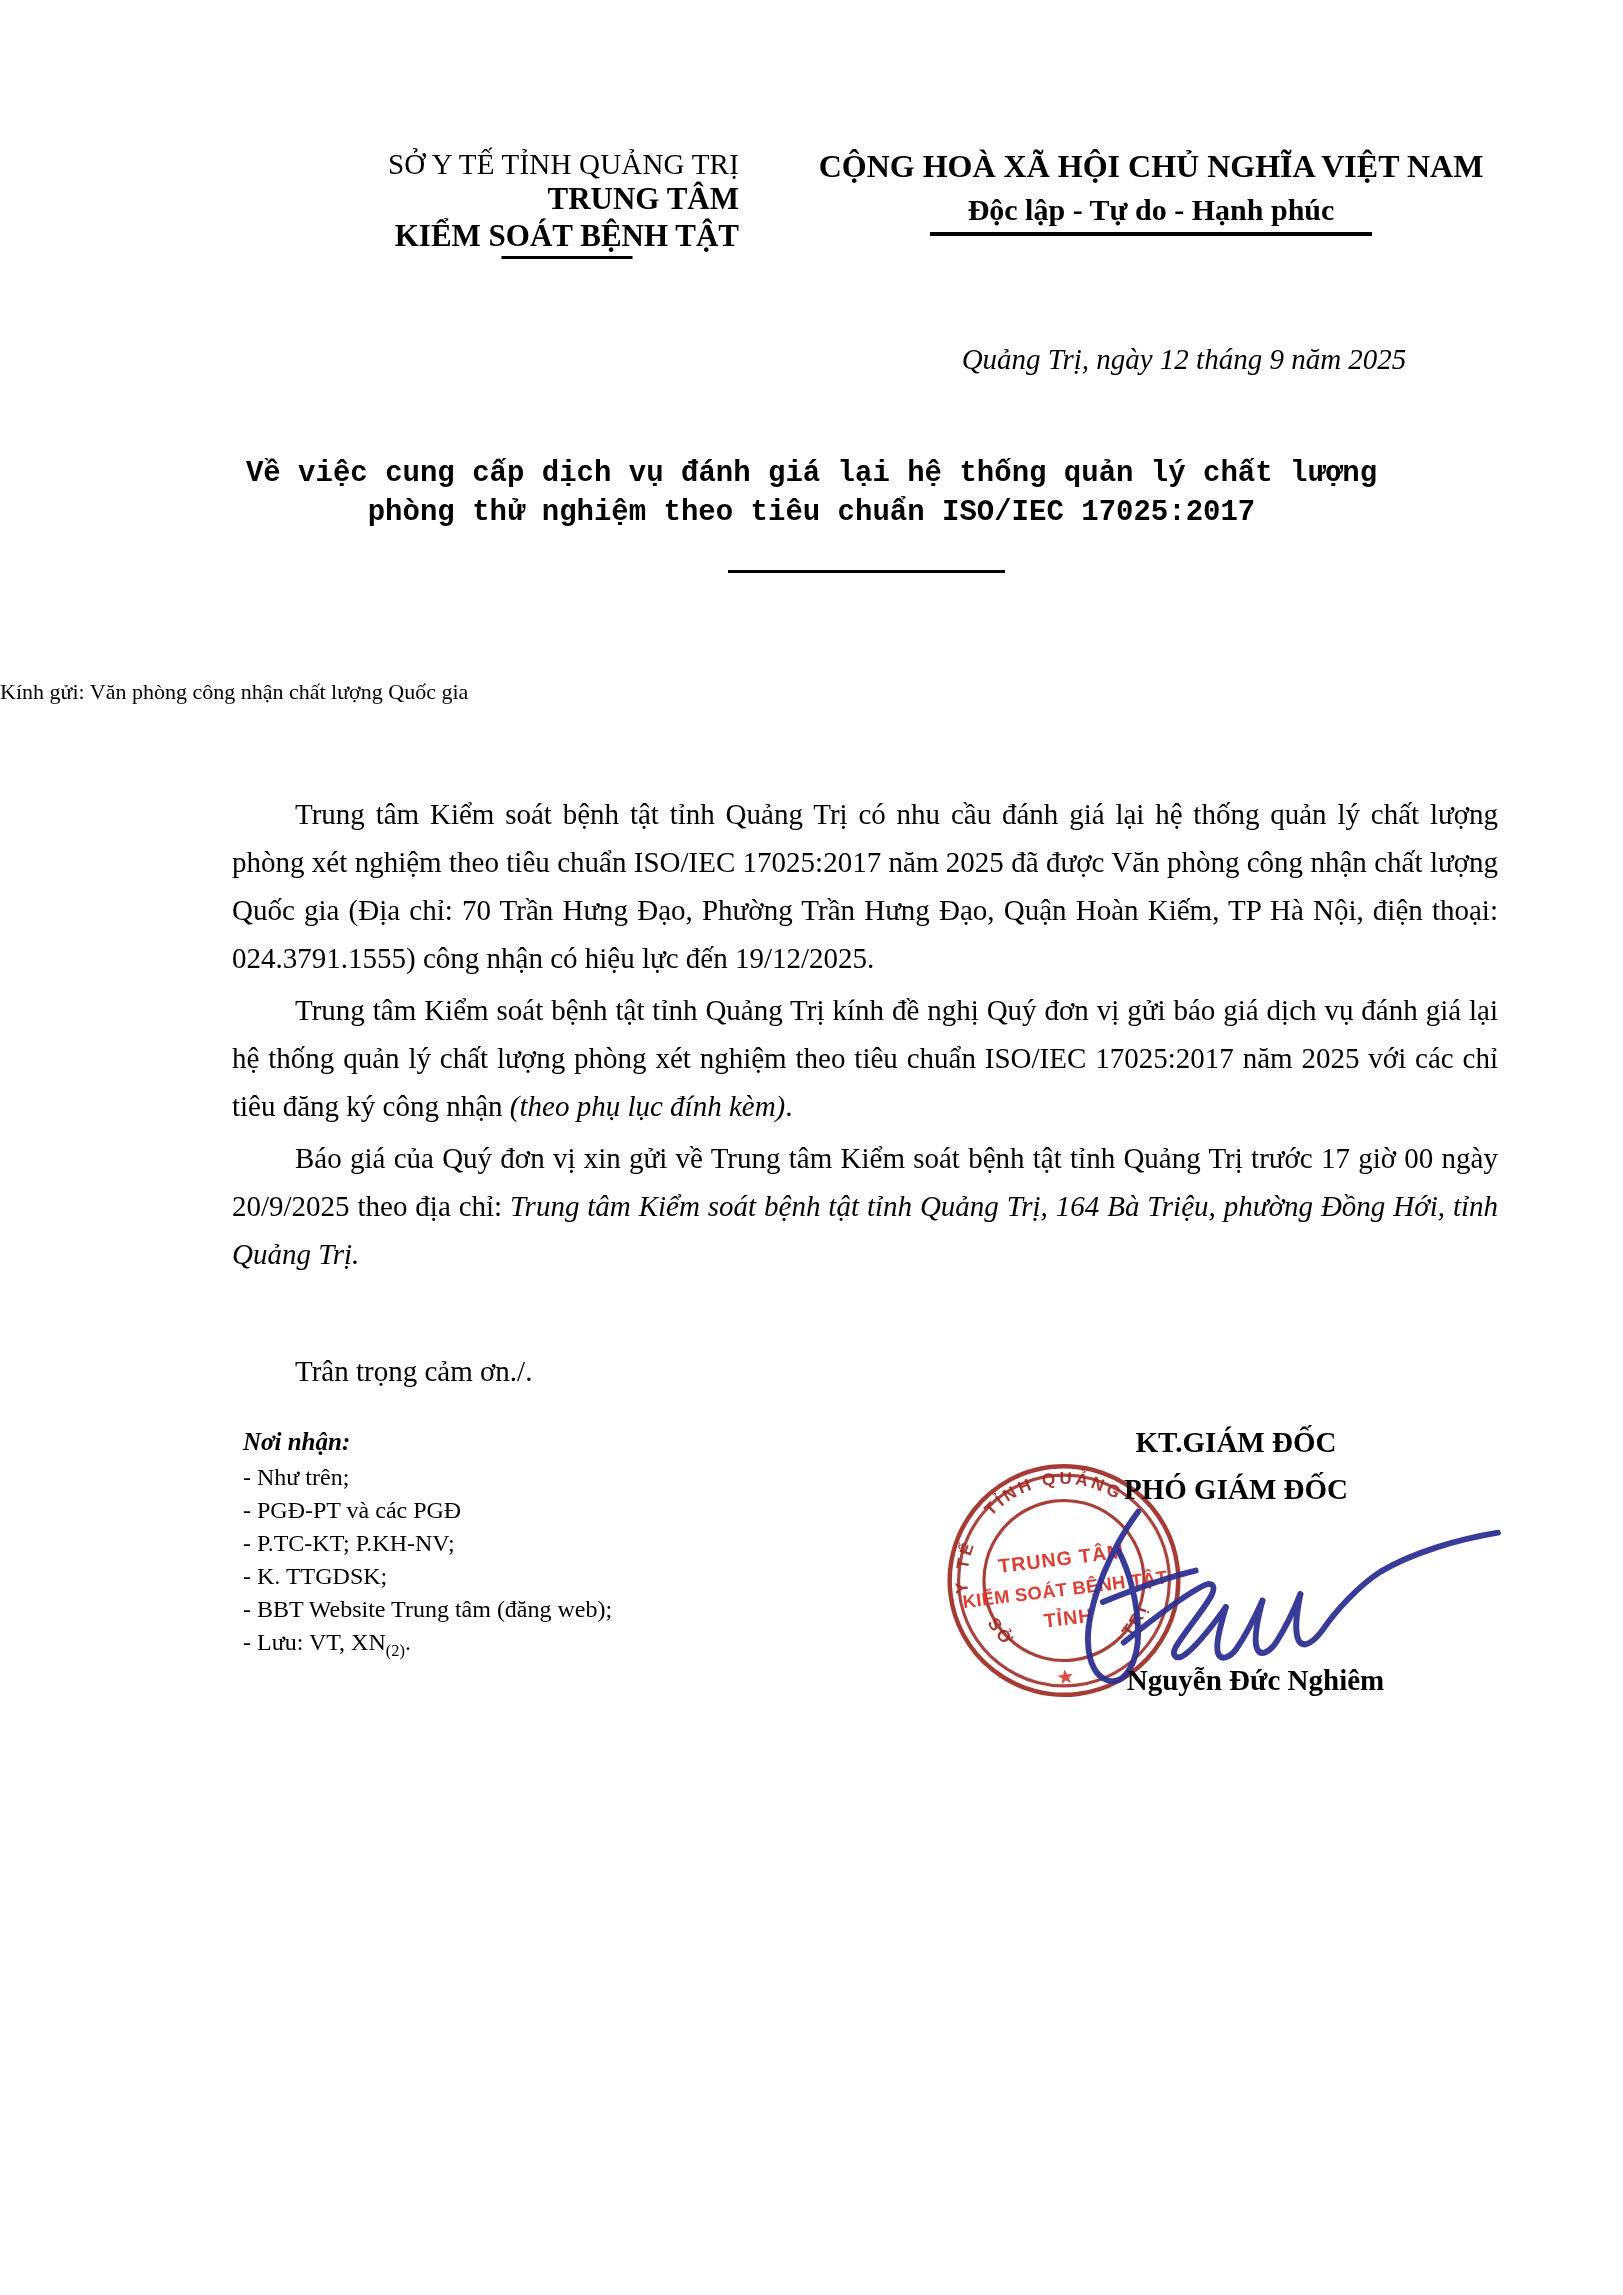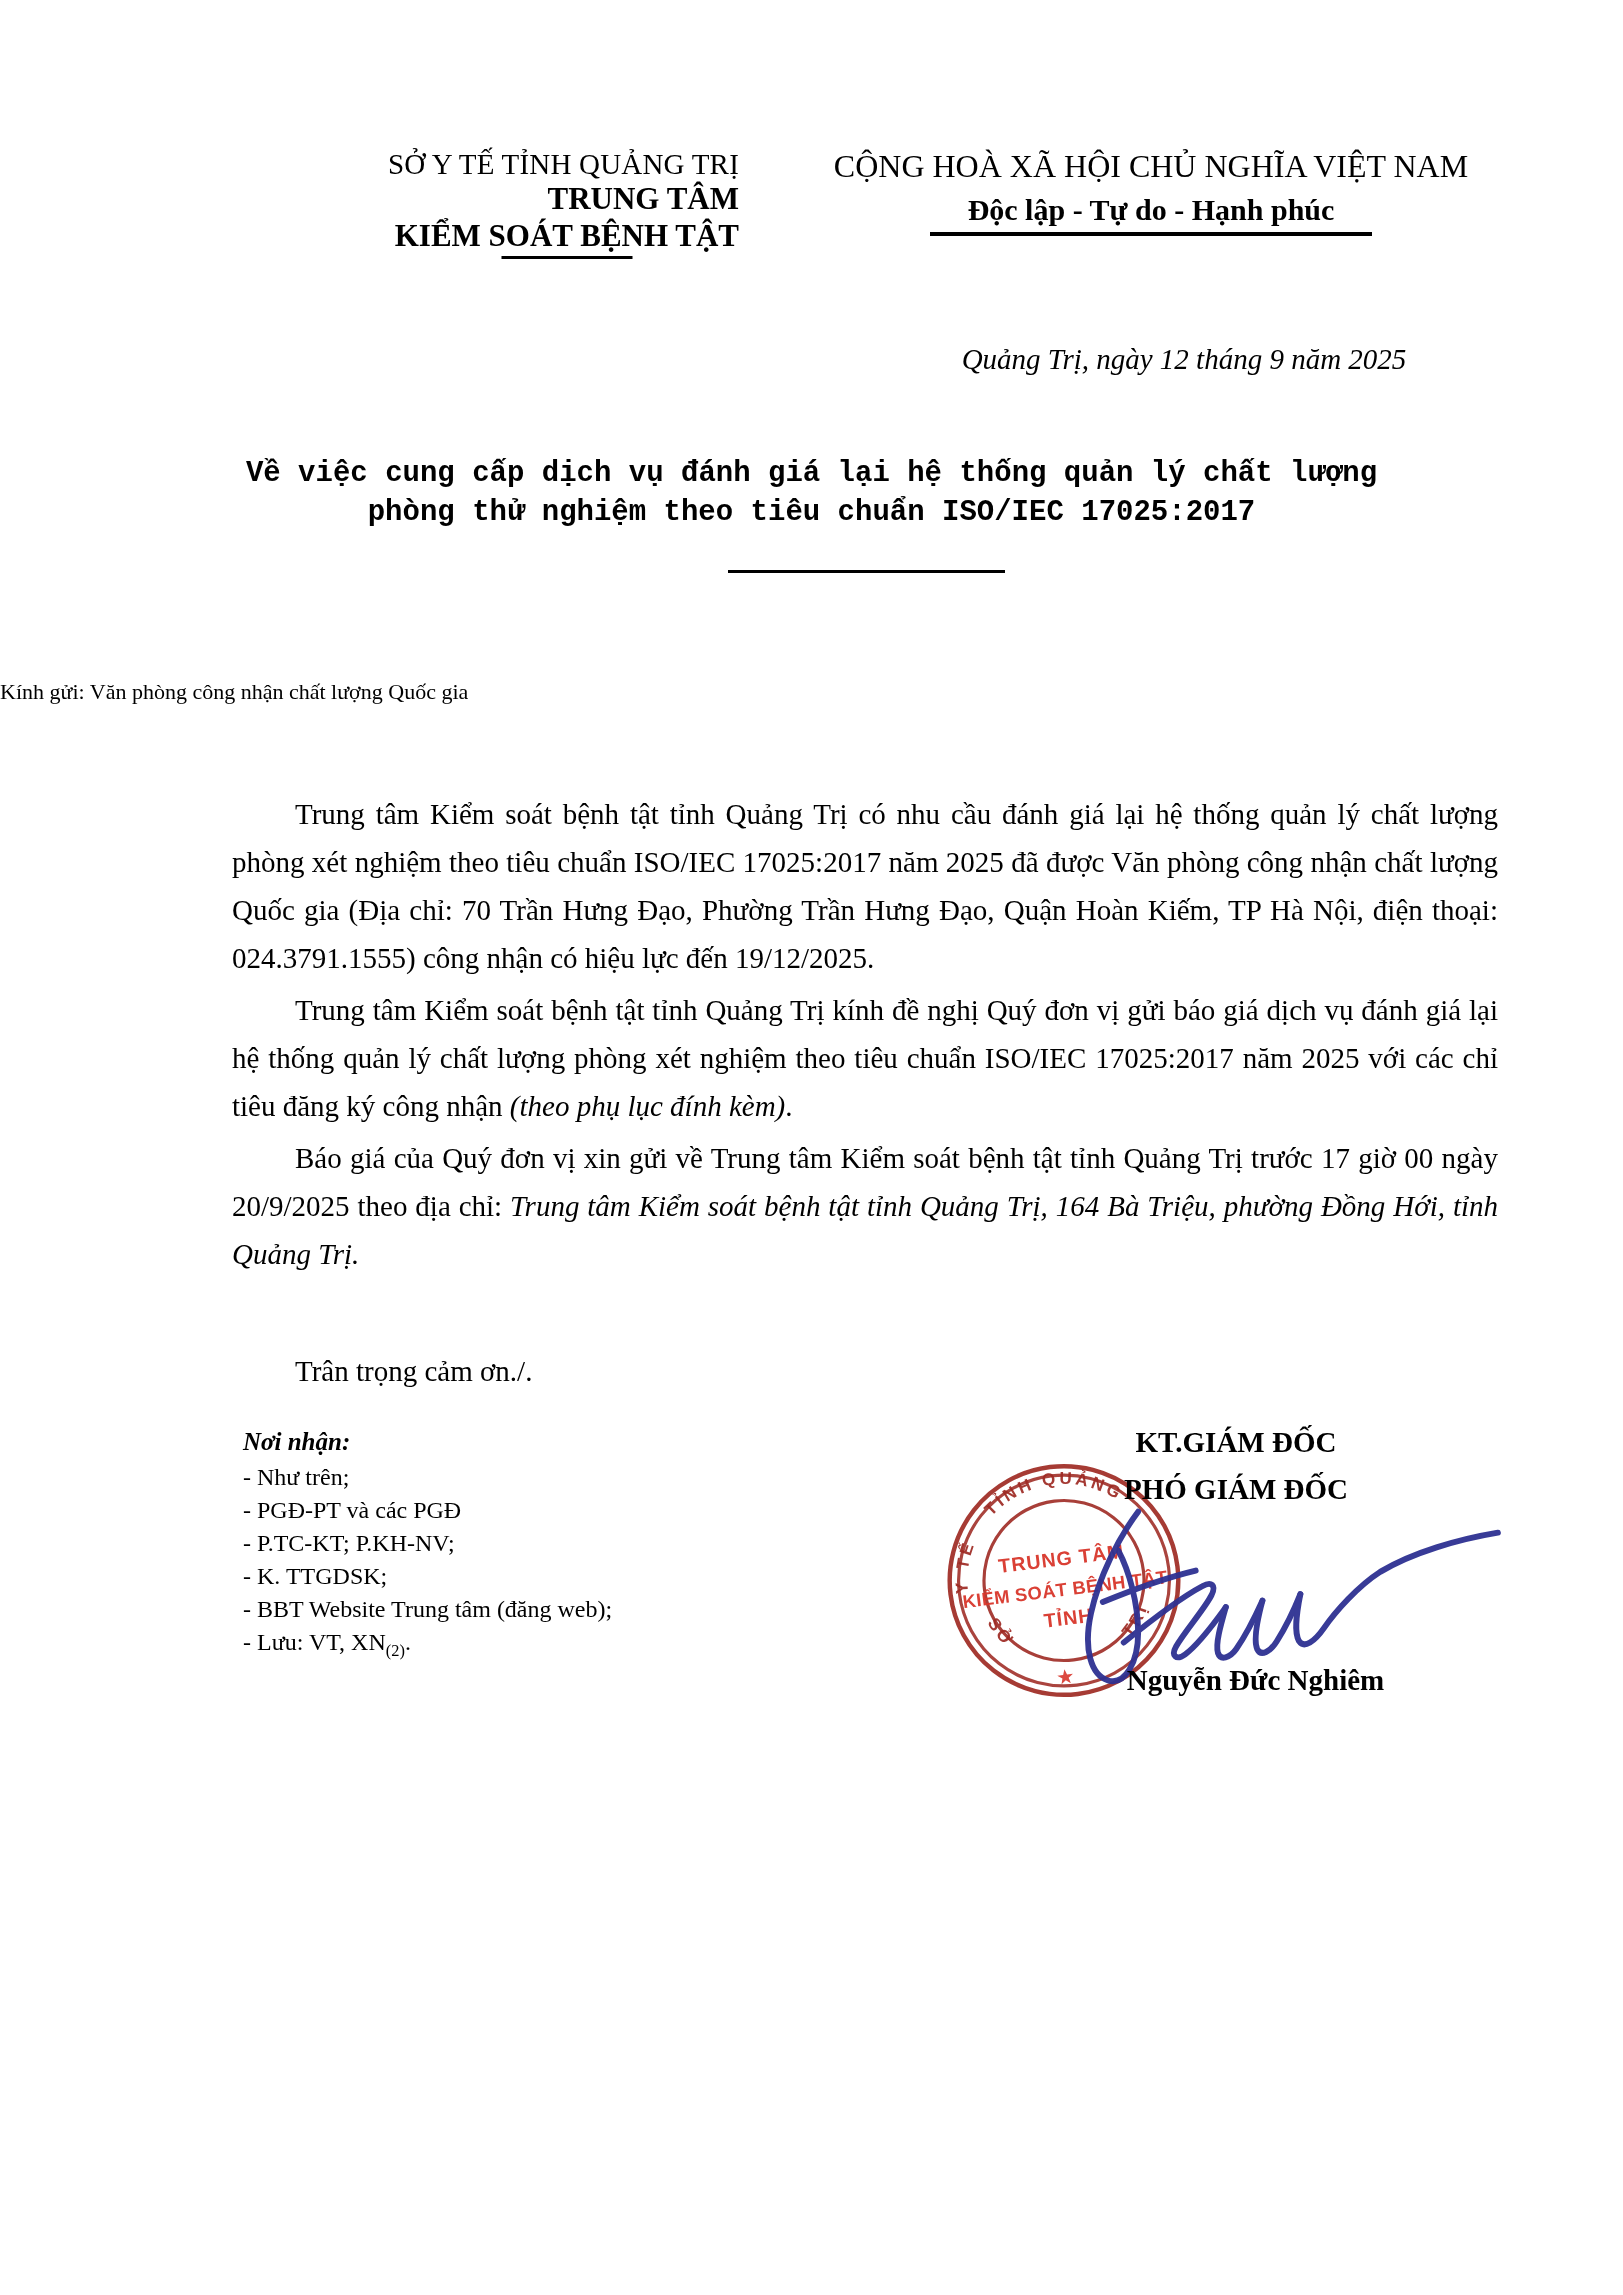--- a/index.html
+++ b/index.html
@@ -73,21 +73,21 @@
   }
   .doc-number {
     font-size: 29px;
     line-height: 1.3;
     margin-top: 5.9px;
     white-space: nowrap;
   }
 
   .nation-line {
     font-size: 32px;
-    font-weight: normal;
+    font-weight: bold;
     line-height: 1.2;
     white-space: nowrap;
   }
   .motto-wrap {
     margin-top: 6.5px;
     display: inline-block;
     position: relative;
   }
   .motto {
     font-size: 30px;

